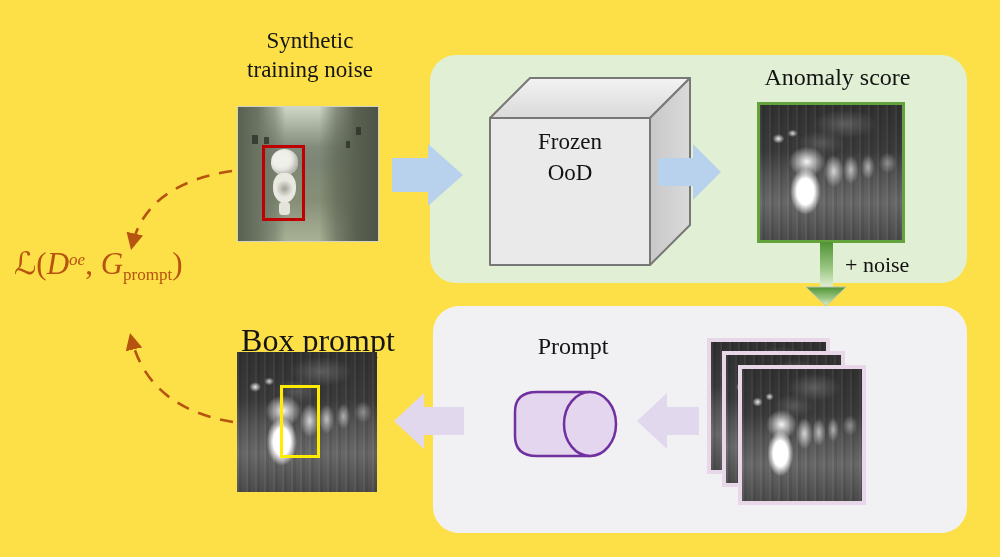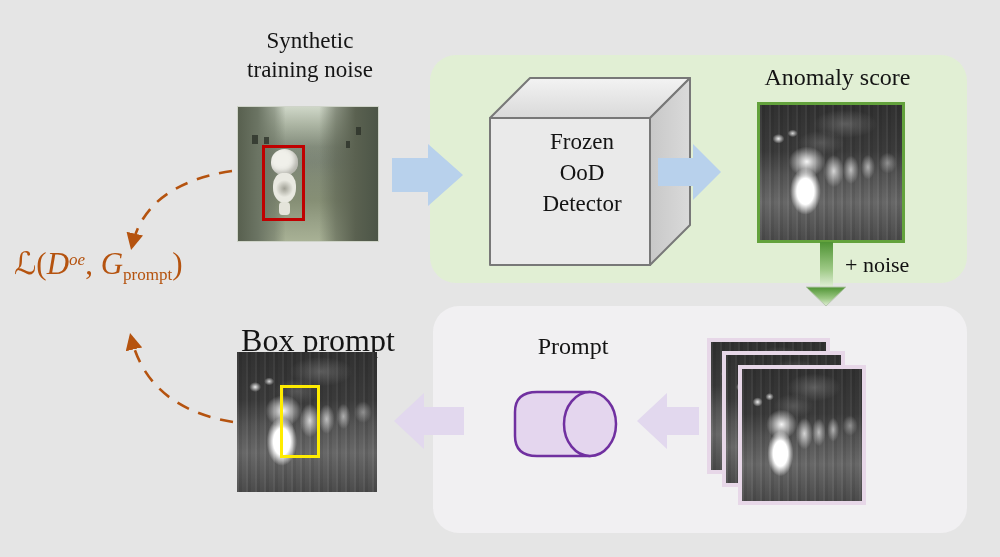--- a/index.html
+++ b/index.html
@@ -1,17 +1,17 @@
 <!DOCTYPE html>
 <html><head>
 <meta charset="utf-8">
 <style>
   html,body{margin:0;padding:0;background:#ffffff;}
   #canvas{
-    position:relative;width:1000px;height:557px;background:#e5e5e5;overflow:hidden;
+    position:relative;width:1000px;height:557px;background:#fde047;overflow:hidden;
     font-family:"Liberation Serif","DejaVu Serif",serif;color:#111;
   }
   .abs{position:absolute;}
   .label{color:#141414;text-align:center;line-height:1.28;}
   .panel{position:absolute;border-radius:26px;}
   #panel-green{left:430px;top:55px;width:537px;height:228px;background:#e1efd4;}
   #panel-gray{left:433px;top:306px;width:534px;height:227px;background:#f1f0f2;}
 
   
   .street{
@@ -53,21 +53,21 @@
   }
   #anomaly-img{left:757px;top:102px;width:142px;height:135px;border:3px solid #63a23c;}
   .aug{border:4px solid #e7d7e8;width:115px;height:128px;}
   #aug-back{left:707px;top:338px;}
   #aug-mid{left:722px;top:351px;}
   #aug-front{left:738px;top:365px;width:120px;height:132px;}
   #boxprompt-img{left:237px;top:352px;width:140px;height:140px;}
 
   
   #synthetic-label{left:210px;top:26px;width:200px;font-size:23px;}
-  #detector-label{left:492px;top:127px;width:156px;font-size:23px;line-height:1.34;padding-left:12px;}
+  #detector-label{left:492px;top:127px;width:156px;font-size:23px;line-height:1.34;}
   #anomaly-label{left:745px;top:62px;width:185px;font-size:24px;}
   #noise-label{left:845px;top:252px;font-size:22px;font-weight:normal;}
   #augmented-label{left:692px;top:308px;width:200px;font-size:24px;}
   #generator-label{left:483px;top:331px;width:180px;font-size:24px;}
   #boxprompt-label{left:228px;top:320px;width:180px;font-size:32px;}
 
   
   #formula{left:14px;top:245px;font-size:31px;color:#b5530f;white-space:nowrap;}
   #formula .it{font-style:italic;}
   #formula .scriptL{font-family:"DejaVu Sans","DejaVu Serif",serif;}
@@ -122,21 +122,20 @@
           <stop offset="1" stop-color="#dadada"></stop>
       </linearGradient>
     </defs>
     <polygon points="12,50 52,10 212,10 172,50" fill="url(#cubeTop)" stroke="#787878" stroke-width="2" stroke-linejoin="round"></polygon>
     <polygon points="172,50 212,10 212,157 172,197" fill="url(#cubeSide)" stroke="#787878" stroke-width="2" stroke-linejoin="round"></polygon>
     <rect x="12" y="50" width="160" height="147" fill="#eaeaea" stroke="#787878" stroke-width="2" stroke-linejoin="round"></rect>
   </svg>
   <div class="abs label" id="detector-label">
     <div>Frozen</div>
     <div>OoD</div>
-    <div>Detector</div>
   </div>
 
   <svg class="abs" style="left:656px;top:138px;" width="68" height="68">
     <polygon points="2,20 37,20 37,6 65,34 37,62 37,48 2,48" fill="#b8d1ec"></polygon>
   </svg>
 
   <div class="abs label" id="anomaly-label">Anomaly score</div>
   <div class="abs heatmap" id="anomaly-img"></div>
 
   <svg class="abs" style="left:800px;top:242px;" width="52" height="66">

